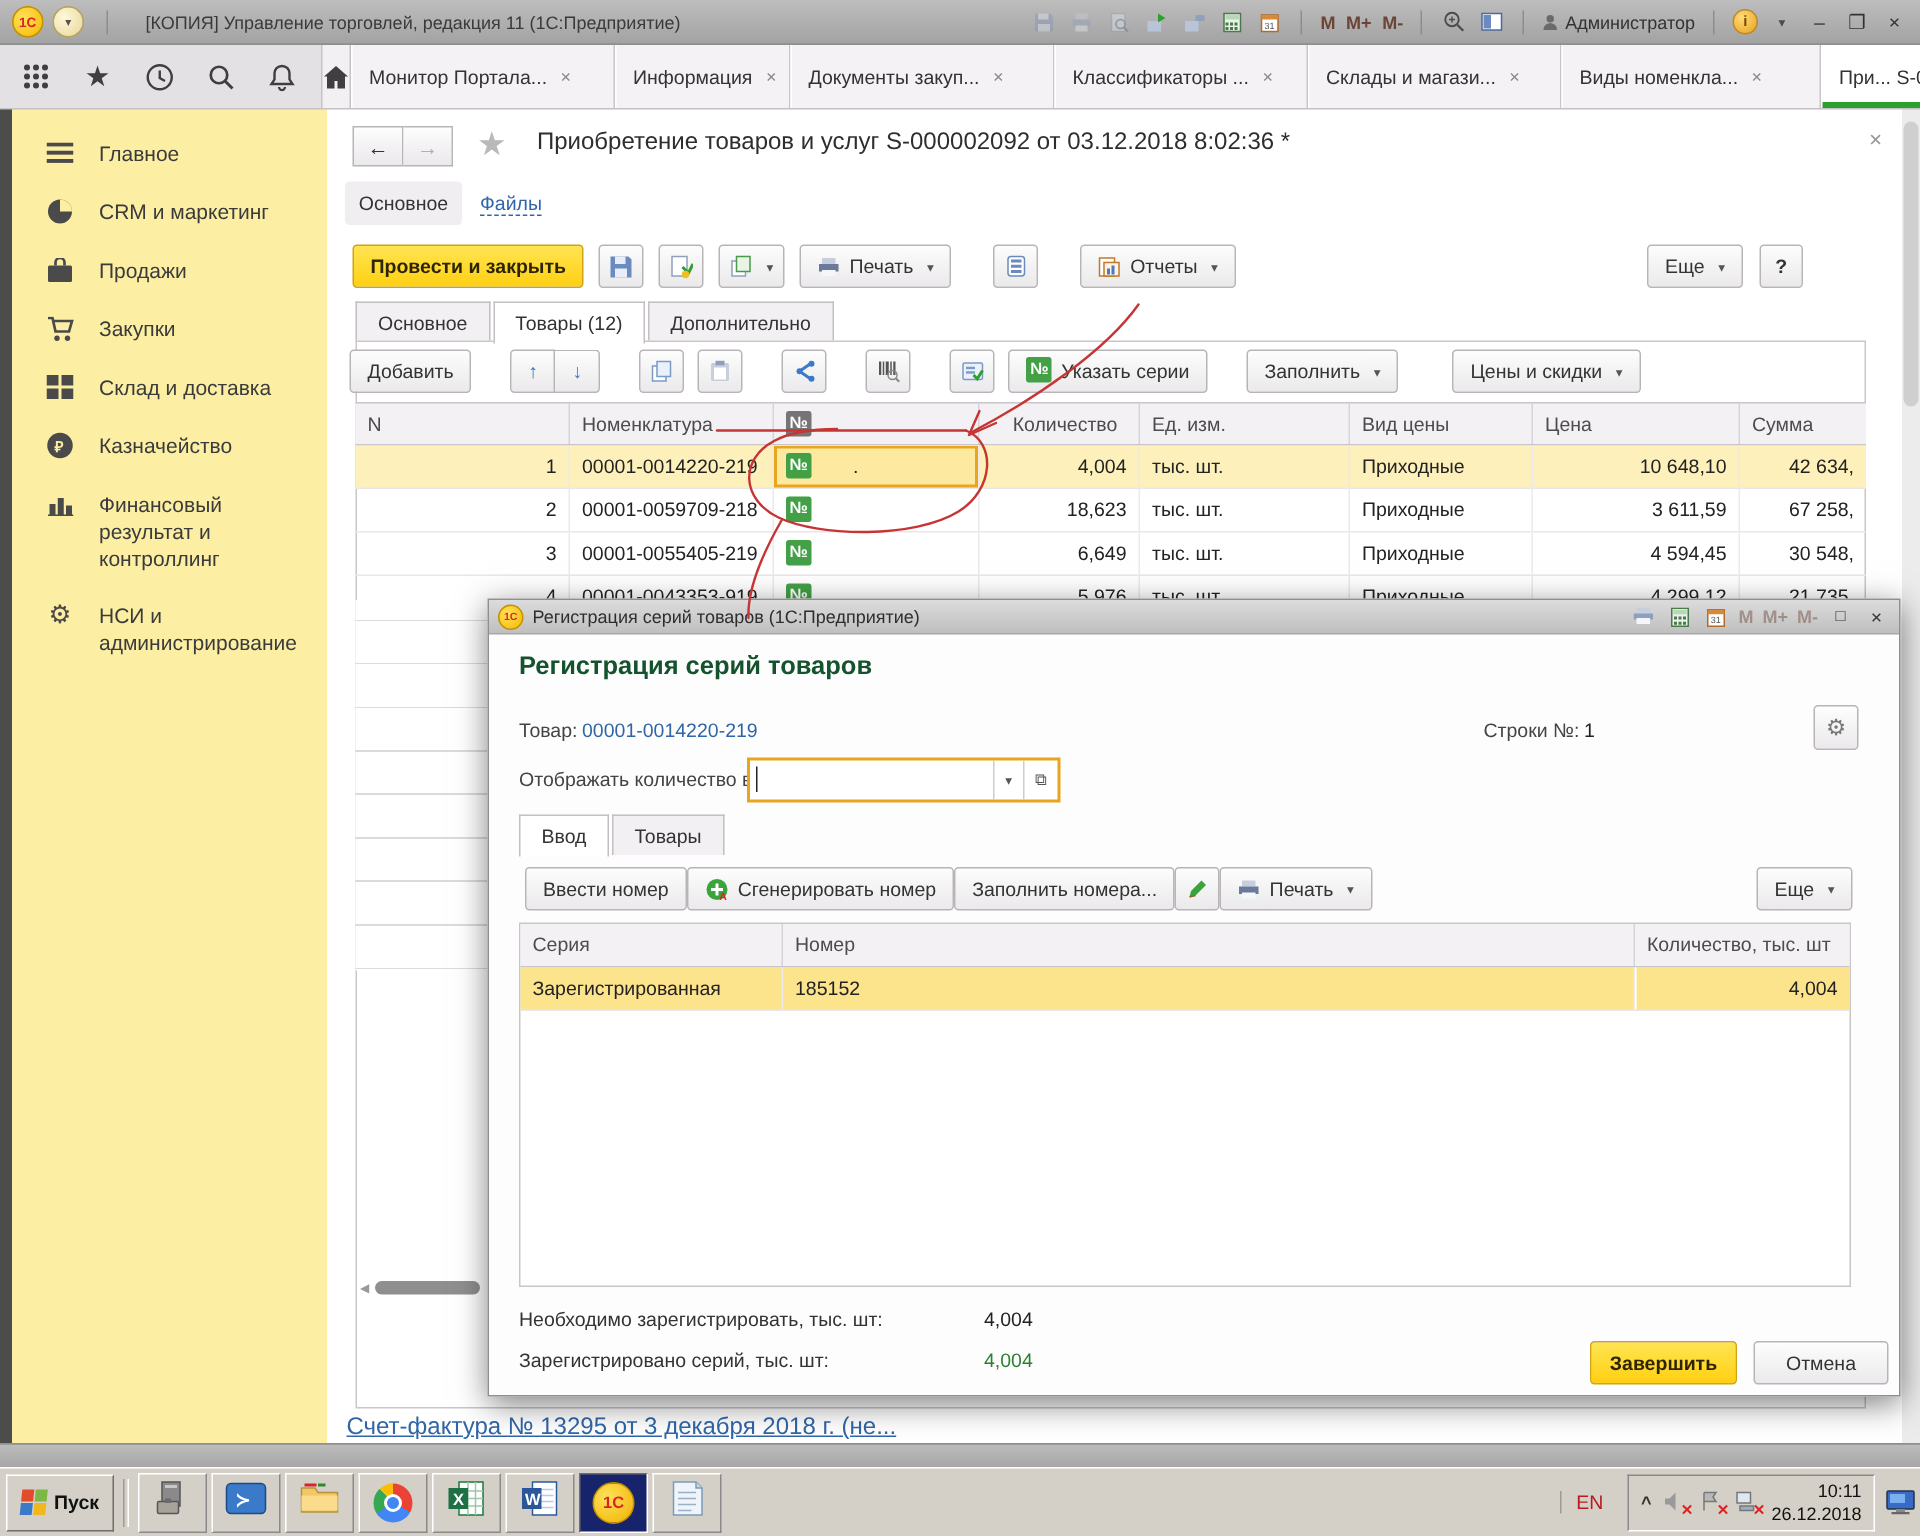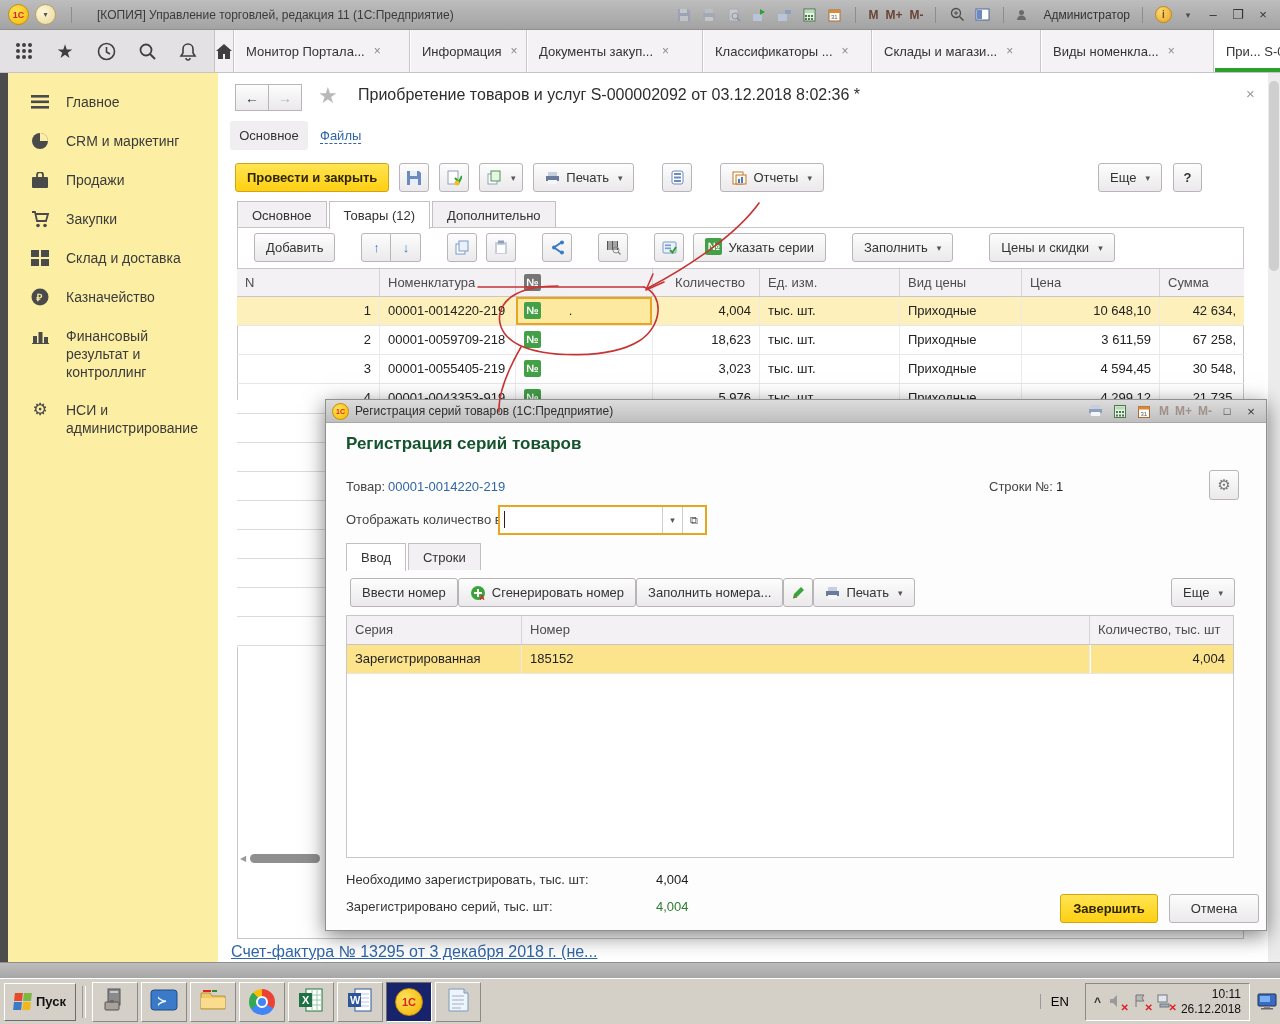--- a/index.html
+++ b/index.html
@@ -8,21 +8,21 @@
   
   .titlebar{position:absolute;left:0;top:0;width:1280px;height:30px;background:linear-gradient(#bdbdbd,#a3a3a3);display:flex;align-items:center;border-bottom:1px solid #8f8f8f;box-sizing:border-box}
   .app-logo{width:19px;height:19px;border-radius:50%;background:radial-gradient(circle at 35% 35%,#ffe25a,#f5b800);color:#d22;font-weight:bold;font-size:9px;display:flex;align-items:center;justify-content:center;margin:0 6px 0 8px;border:1px solid #c49000}
   .app-dd{width:19px;height:19px;border-radius:50%;background:radial-gradient(circle at 35% 35%,#fff7d8,#e8d79a);border:1px solid #b5a35e;color:#555;font-size:8px;display:flex;align-items:center;justify-content:center;margin-right:10px}
   .tb-sep{width:1px;height:16px;background:#8d8d8d;margin:0 5px}
   .tb-title{font-size:12px;color:#3a3a3a;margin-left:20px;flex:0 0 auto}
   .tb-right{margin-left:auto;display:flex;align-items:center;gap:7px;padding-right:8px}
   .tb-ic{width:18px;height:16px;display:flex;align-items:center;justify-content:center;font-size:12px;color:#4c4c4c}
   .tb-ic.dis{opacity:.38}
   .tb-m{font-weight:bold;color:#6b4436;font-size:12px}
-  .tb-user{font-size:12px;color:#333;display:flex;align-items:center;gap:16px}
+  .tb-user{font-size:12px;color:#333;display:flex;align-items:center;gap:4px}
   .info-dot{width:15px;height:15px;border-radius:50%;background:radial-gradient(circle at 35% 30%,#ffd978,#e8a420);color:#7a4c00;font-size:10px;font-weight:bold;display:flex;align-items:center;justify-content:center;border:1px solid #c08a1a}
   .win-ctl{font-size:13px;color:#333;width:18px;text-align:center}
   
   .tabbar{position:absolute;left:0;top:30px;width:1280px;height:43px;background:#e4e1e4;border-bottom:1px solid #c6c2c6;box-sizing:border-box;display:flex;align-items:stretch}
   .panel-icons{display:flex;align-items:center;gap:21px;padding:0 16px 0 14px}
   .pi{width:20px;height:20px;display:flex;align-items:center;justify-content:center;color:#3f3f3f}
   .home-btn{width:34px;display:flex;align-items:center;justify-content:center;background:#f2f0f2;border-left:1px solid #c6c2c6;border-right:1px solid #c6c2c6}
   .tabs{display:flex;align-items:stretch;flex:1}
   .tab{position:relative;display:flex;align-items:center;gap:9px;padding:0 11px;font-size:13px;color:#333;background:#f4f2f4;border-right:1px solid #c9c5c9;border-left:1px solid #fff;max-width:160px;white-space:nowrap}
   .tab .x{color:#8a8a8a;font-size:12px}
@@ -50,21 +50,21 @@
   .cmd-right{position:absolute;right:66px;top:90px;display:flex;gap:11px}
   .btn{display:inline-flex;align-items:center;justify-content:center;gap:6px;height:29px;padding:0 11px;background:linear-gradient(#fdfdfd,#ebe9eb);border:1px solid #b8b4b8;border-radius:3px;font-size:13px;color:#333;box-sizing:border-box;white-space:nowrap}
   .btn.ic{width:30px;padding:0}
   .btn.yellow{background:linear-gradient(#ffe452,#ffd012);border-color:#cfa517;font-weight:bold;color:#2e2500}
   .dd{color:#555;font-size:9px;margin-left:3px}
   
   .subtabs{position:absolute;left:19px;top:128px;display:flex}
   .stab{height:26px;padding:0 14px;display:flex;align-items:center;font-size:13px;color:#333;background:#f2f0f2;border:1px solid #c3bfc3;border-bottom:none;margin-right:2px}
   .stab.active{background:#fff;height:27px;z-index:2}
   .groupbox{position:absolute;left:19px;top:154px;width:1007px;height:712px;border:1px solid #c9c5c9;box-sizing:border-box;background:#fff}
-  .ttoolbar{position:absolute;left:36px;top:160px;display:flex;gap:9px;align-items:center}
+  .ttoolbar{position:absolute;left:15px;top:160px;display:flex;gap:9px;align-items:center}
   .gap{width:8px}
   .mtable{position:absolute;left:19px;top:195px;width:1007px}
   .thead{display:flex;background:#f4f1f4;border-top:1px solid #cac5ca;border-bottom:1px solid #cac5ca;height:29px;box-sizing:border-box}
   .th{font-size:13px;color:#4c4c4c;padding-left:8px;line-height:27px;border-right:1px solid #d8d3d8;box-sizing:border-box;overflow:hidden;white-space:nowrap}
   .trow{display:flex;height:29px;border-bottom:1px solid #e9e6e9;box-sizing:border-box}
   .trow.sel{background:#fdf0ba}
   .td{font-size:13px;color:#222;padding:0 8px;line-height:28px;border-right:1px solid #eceaec;box-sizing:border-box;overflow:hidden;white-space:nowrap}
   .td.num{text-align:right}
   .c0{width:143px}.c1{width:136px}.c2{width:137px;position:relative}.c3{width:107px}.c4{width:140px}.c5{width:122px}.c6{width:138px}.c7{width:84px;border-right:none}
   .badge{display:inline-block;width:17px;height:17px;line-height:17px;text-align:center;background:#43a047;color:#fff;font-size:11px;font-weight:bold;border-radius:2px;vertical-align:middle;margin-top:-3px}
@@ -102,21 +102,21 @@
   .annotation{position:absolute;left:0;top:0;z-index:40;pointer-events:none}
   
   .taskbar{position:absolute;left:0;top:978px;width:1280px;height:46px;background:#d4d0c8;border-top:1px solid #fff;box-sizing:border-box;display:flex;align-items:center;z-index:50}
   .start{height:36px;margin-left:4px;padding:0 9px;display:flex;align-items:center;gap:5px;background:#d4d0c8;border:1px solid;border-color:#fff #6d6d6d #6d6d6d #fff;font-weight:bold;font-size:13px;color:#111}
   .winlogo{width:17px;height:17px;display:grid;grid-template-columns:8px 8px;grid-template-rows:8px 8px;gap:1px;transform:skewX(-6deg)}
   .winlogo i{display:block}
   .ql-sep{width:2px;height:32px;border-left:1px solid #9a9a9a;border-right:1px solid #fff;margin:0 6px}
   .qlbtn{width:44px;height:38px;display:flex;align-items:center;justify-content:center;border:1px solid;border-color:#fff #8a8a8a #8a8a8a #fff;background:#d4d0c8;margin-right:3px}
   .qlbtn.pressed{border-color:#6d6d6d #fff #fff #6d6d6d;background:#17246b}
   .tray{margin-left:auto;display:flex;align-items:center;height:38px}
-  .lang{font-size:13px;color:#000000;padding:0 10px;border-left:1px solid #9a9a9a}
+  .lang{font-size:13px;color:#b91c1c;padding:0 10px;border-left:1px solid #9a9a9a}
   .traybox{display:flex;align-items:center;gap:8px;border:1px solid;border-color:#8a8a8a #fff #fff #8a8a8a;height:36px;padding:0 8px;margin-left:6px}
   .clock{font-size:12px;color:#111;text-align:right;line-height:15px}
   .redx{position:absolute;right:-4px;bottom:-3px;color:#d22;font-size:10px;font-weight:bold}
   .tray-ic{position:relative;width:16px;height:16px}
   .show-desk{width:22px;height:36px;display:flex;align-items:center;justify-content:center;margin:0 2px 0 6px}
 </style>
 </head>
 <body>
 
 <div class="screen">
@@ -561,21 +561,21 @@
         <div class="td c3 num">18,623</div>
         <div class="td c4">тыс. шт.</div>
         <div class="td c5">Приходные</div>
         <div class="td c6 num">3 611,59</div>
         <div class="td c7 num">67 258,</div>
       </div>
       <div class="trow">
         <div class="td c0 num">3</div>
         <div class="td c1">00001-0055405-219</div>
         <div class="td c2"><span class="badge">№</span></div>
-        <div class="td c3 num">3,023</div>
+        <div class="td c3 num">6,649</div>
         <div class="td c4">тыс. шт.</div>
         <div class="td c5">Приходные</div>
         <div class="td c6 num">4 594,45</div>
         <div class="td c7 num">30 548,</div>
       </div>
       <div class="trow">
         <div class="td c0 num">4</div>
         <div class="td c1">00001-0043353-919</div>
         <div class="td c2"><span class="badge">№</span></div>
         <div class="td c3 num">5,976</div>
@@ -653,21 +653,21 @@
     <div class="focusgrp">
       <div class="inp">
           <span class="caret"></span>
         </div>
       <div class="fdd">▾</div>
       <div class="fopen">⧉</div>
     </div>
 
     <div class="m-tabs">
       <div class="stab active">Ввод</div>
-      <div class="stab">Строки</div>
+      <div class="stab">Товары</div>
     </div>
 
     <div class="m-toolbar">
       <button class="btn">Ввести номер</button>
       <button class="btn">
           <svg width="16" height="16" viewBox="0 0 16 16">
             <circle cx="8" cy="8" r="7" fill="#3aa43a"></circle>
             <path d="M8 4v8M4 8h8" stroke="#fff" stroke-width="2"></path>
             <text x="9.5" y="15" font-size="7" font-weight="bold" fill="#d22">A</text>
           </svg>

